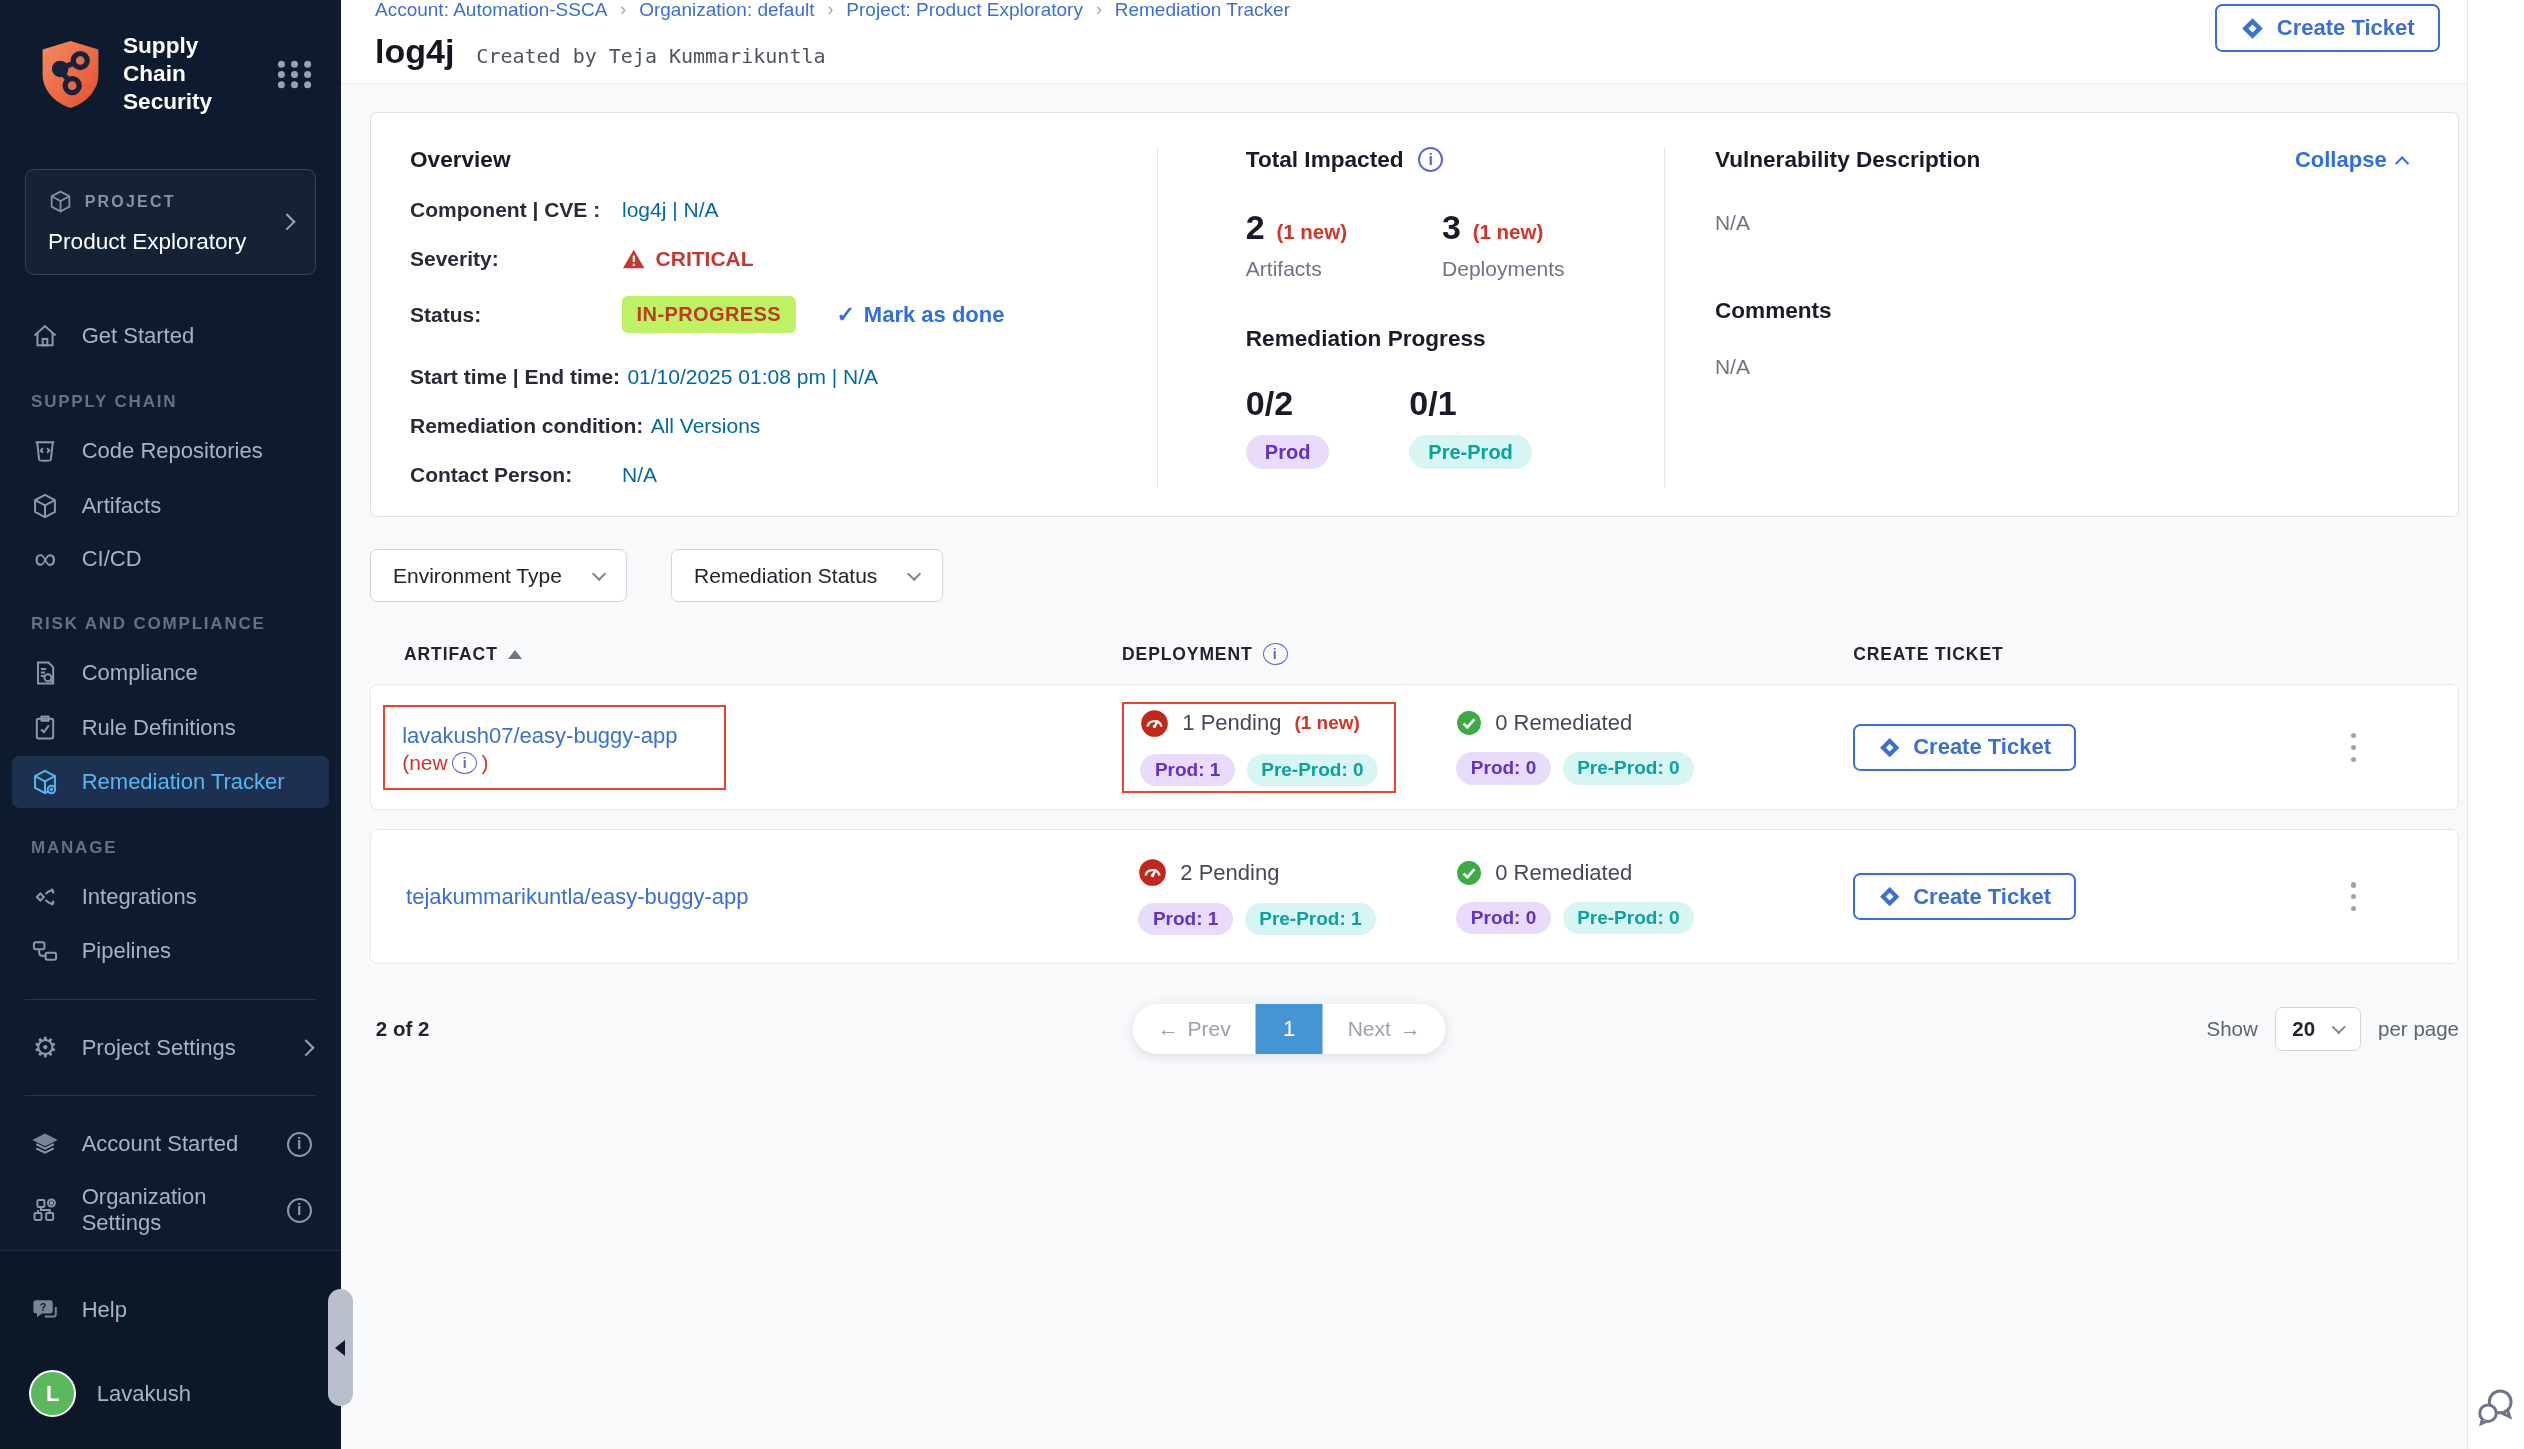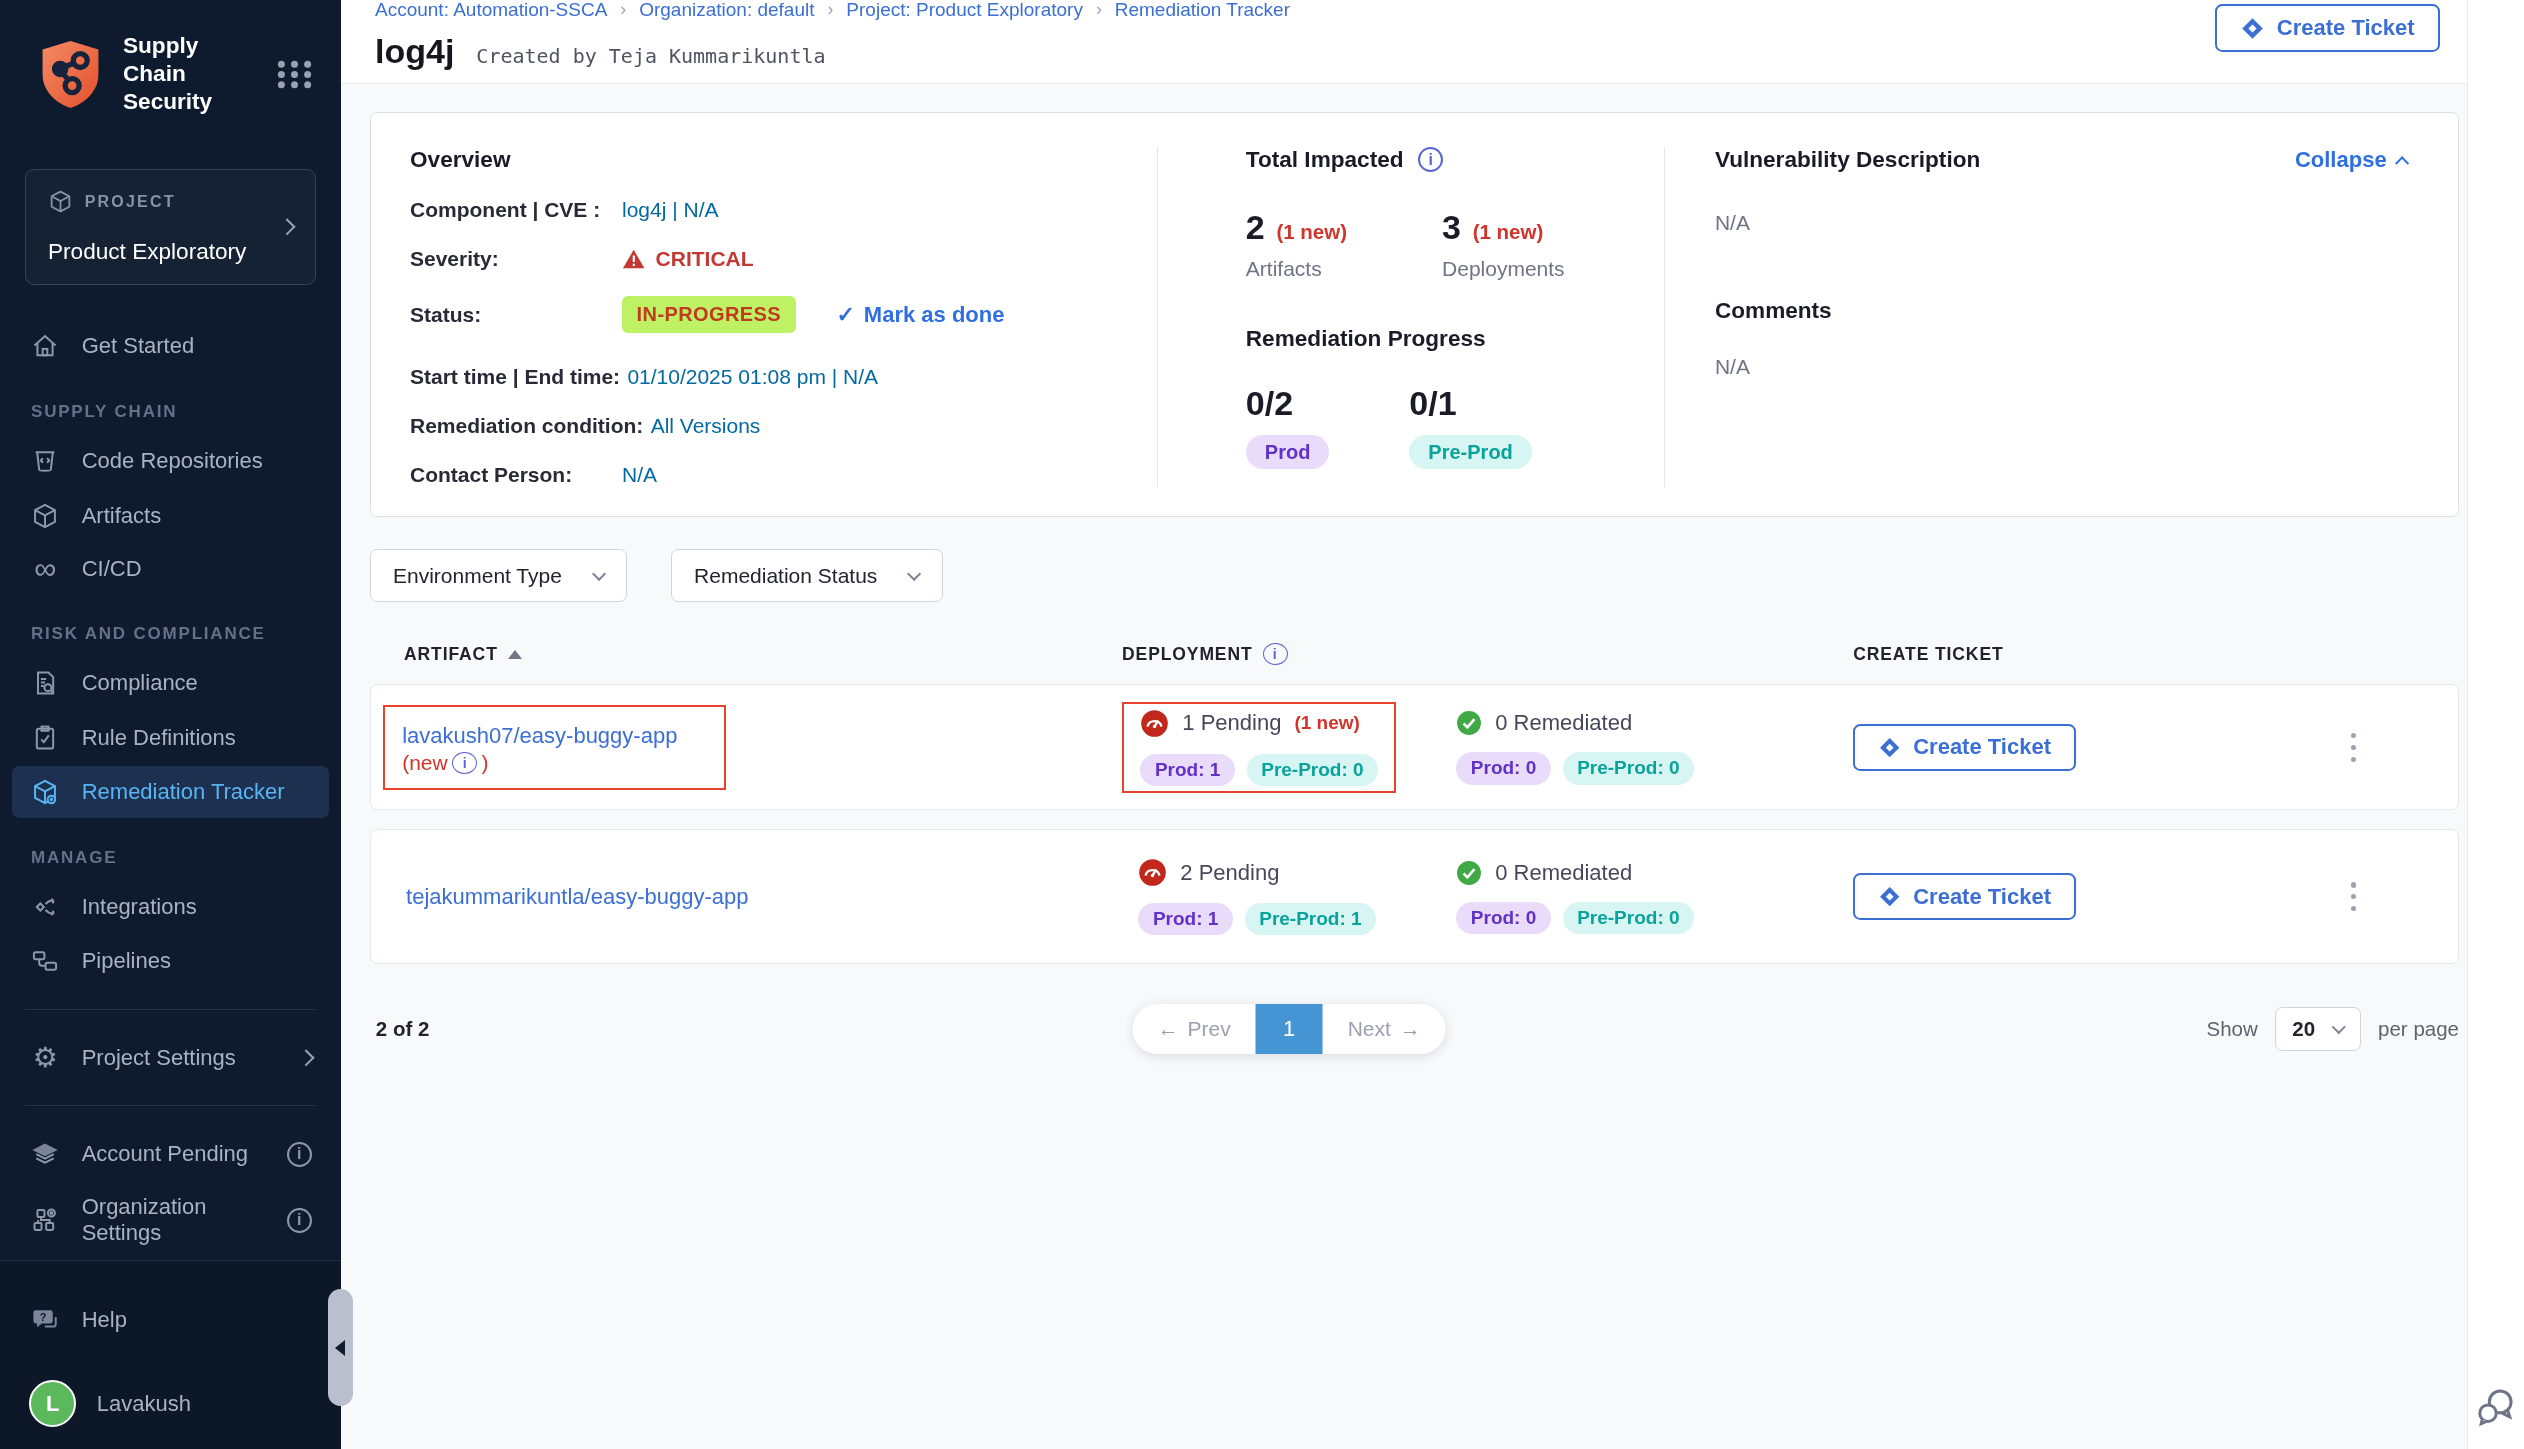--- a/index.html
+++ b/index.html
@@ -6,21 +6,21 @@
   html,body { width:2525px; height:1449px; overflow:hidden; }
   body { font-family:"Liberation Sans", sans-serif; background:#f7f9fb; display:flex; color:#1d1d2b; }
 
   
   .sidebar { width:341px; min-width:341px; background:#0e1b2e; display:flex; flex-direction:column; position:relative; }
   .logo-row { display:flex; align-items:center; padding:32px 26px 22px 37px; gap:19px; }
   .logo-title { color:#fff; font-weight:700; font-size:22.6px; line-height:1.25; width:153px; }
   .grid-icon { margin-left:auto; }
   .orange-rule { height:4.4px; background:#e8532f; margin:4.4px 25px 0 25px; border-radius:1.5px; }
   .project-card { margin:26px 25px 0 25px; border:1.5px solid #33435e; background:rgba(255,255,255,0.03); border-radius:8.8px; padding:19px 22px; display:flex; align-items:center; }
-  .project-col { display:flex; flex-direction:column; gap:25px; }
+  .project-col { display:flex; flex-direction:column; gap:15px; }
   .project-label-row { display:flex; align-items:center; gap:11.7px; color:#8792a6; font-size:16px; letter-spacing:2.2px; font-weight:600; }
   .project-name { color:#fff; font-size:22.6px; }
   .chev { width:11.7px; height:11.7px; border-right:2.9px solid currentColor; border-bottom:2.9px solid currentColor; display:inline-block; }
   .chev-right { transform:rotate(-45deg); }
   .chev-down { transform:rotate(45deg); margin-top:-4.4px; }
   .chev-up { transform:rotate(-135deg); margin-top:5.8px; }
   .project-card .chev { margin-left:auto; color:#9aa3b5; }
   .nav { display:flex; flex-direction:column; margin-top:34px; }
   .nav-item { display:flex; align-items:center; gap:20.5px; color:#aab2c2; font-size:22px; padding:11.7px 17.5px; margin:1.5px 11.7px; border-radius:7.3px; }
   .nav-item .nicon { width:32px; display:flex; justify-content:center; color:#8e97aa; flex:0 0 32px; }
@@ -280,21 +280,21 @@
     <div class="side-sep"></div>
 
     <div class="nav-item">
       <span class="nicon">
         <svg width="28" height="28" viewBox="0 0 24 24" fill="none" stroke="currentColor" stroke-width="1.7">
           <path d="M12 4 L21 8.5 L12 13 L3 8.5 Z" fill="currentColor" opacity="0.85"></path>
           <path d="M4.5 12.2 L12 16 L19.5 12.2"></path>
             <path d="M4.5 15.7 L12 19.5 L19.5 15.7"></path>
         </svg>
       </span>
-      <span>Account Pending</span>
+      <span>Account Started</span>
       <span class="inf">i</span>
     </div>
     <div class="nav-item">
       <span class="nicon">
         <svg width="28" height="28" viewBox="0 0 24 24" fill="none" stroke="currentColor" stroke-width="1.7">
           <rect x="3" y="14.5" width="6" height="6" rx="1"></rect>
             <rect x="13" y="14.5" width="6" height="6" rx="1"></rect>
           <rect x="5.5" y="3.5" width="6" height="6" rx="1"></rect>
             <path d="M8.5 9.5 V12 H16 V14.5 M6 12 V14.5"></path>
           <circle cx="17.5" cy="6" r="3"></circle>

